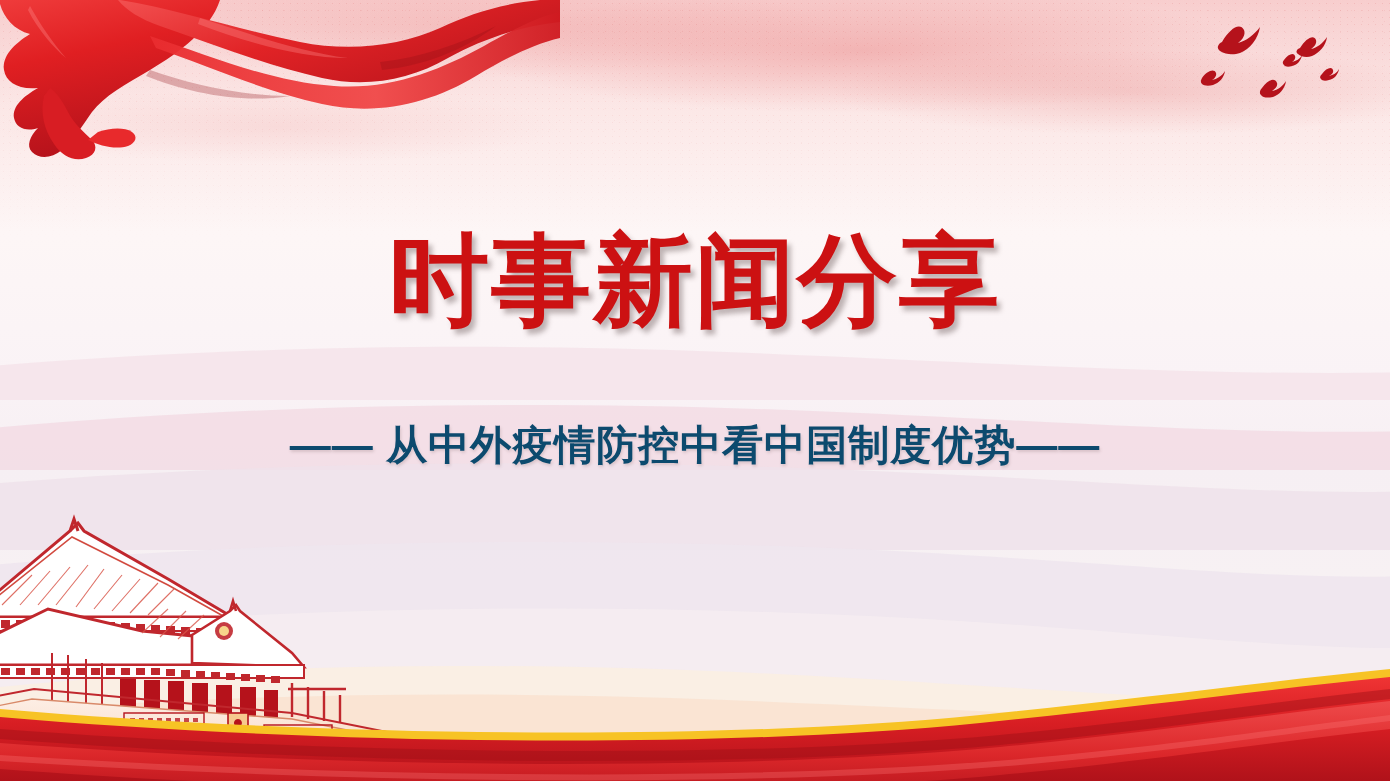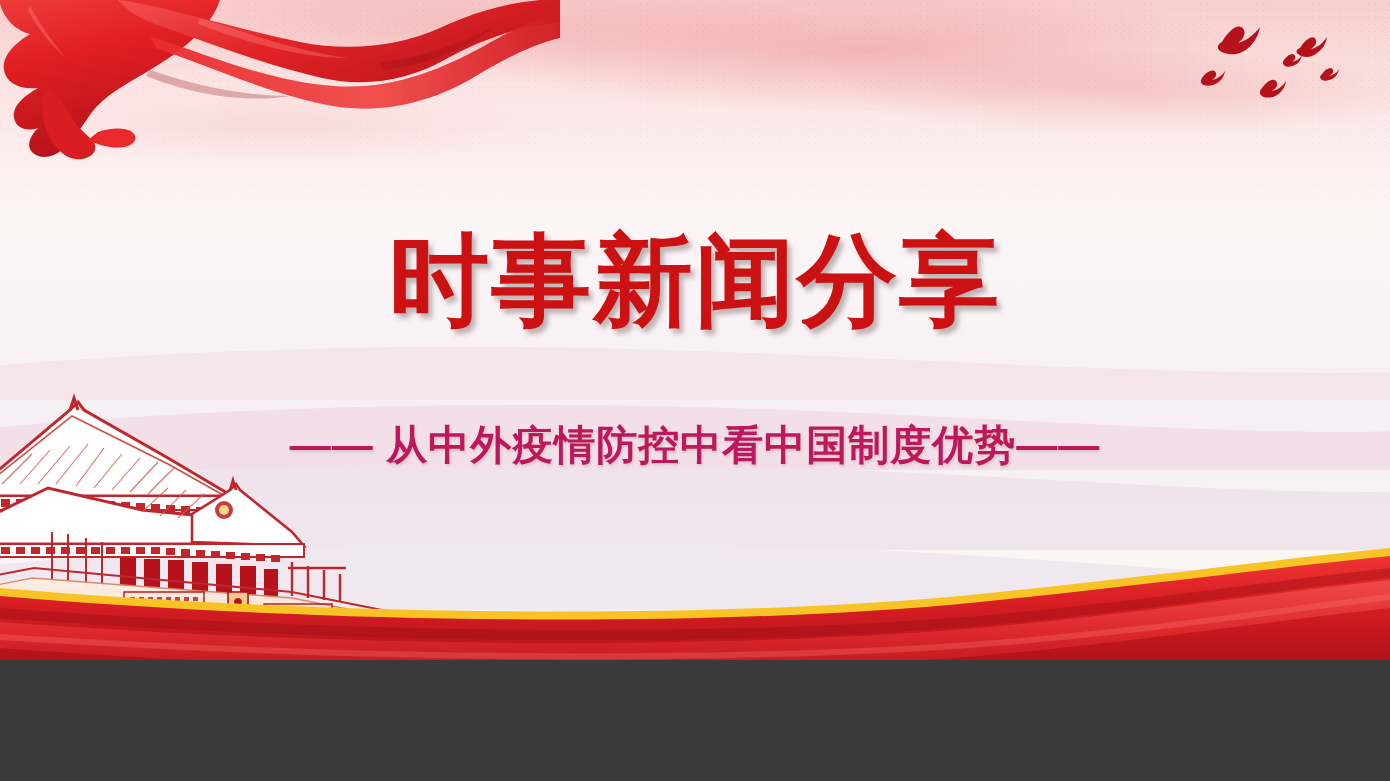--- a/index.html
+++ b/index.html
@@ -3,21 +3,21 @@
 <meta charset="utf-8">
 <style>
   html, body {
     margin: 0;
     padding: 0;
     background: #3a3a3a;
   }
   .slide {
     position: relative;
     width: 1390px;
-    height: 660px;
+    height: 781px;
     overflow: hidden;
     font-family: "Liberation Sans", "DejaVu Sans", sans-serif;
     background: #fdf7f7;
   }
 
   
   .bg-base {
     position: absolute;
     inset: 0;
     background:
@@ -100,21 +100,21 @@
     white-space: nowrap;
   }
   .subtitle {
     position: absolute;
     left: 0; right: 0;
     top: 418px;
     text-align: center;
     font-size: 41px;
     font-weight: 700;
     letter-spacing: 1px;
-    color: #be185d;
+    color: #0c4a6e;
     white-space: nowrap;
     text-shadow: 1px 2px 3px rgba(120,90,90,0.22);
   }
   .author {
     position: absolute;
     right: 112px;
     top: 578px;
     font-size: 29px;
     font-weight: 700;
     color: #c5171a;

